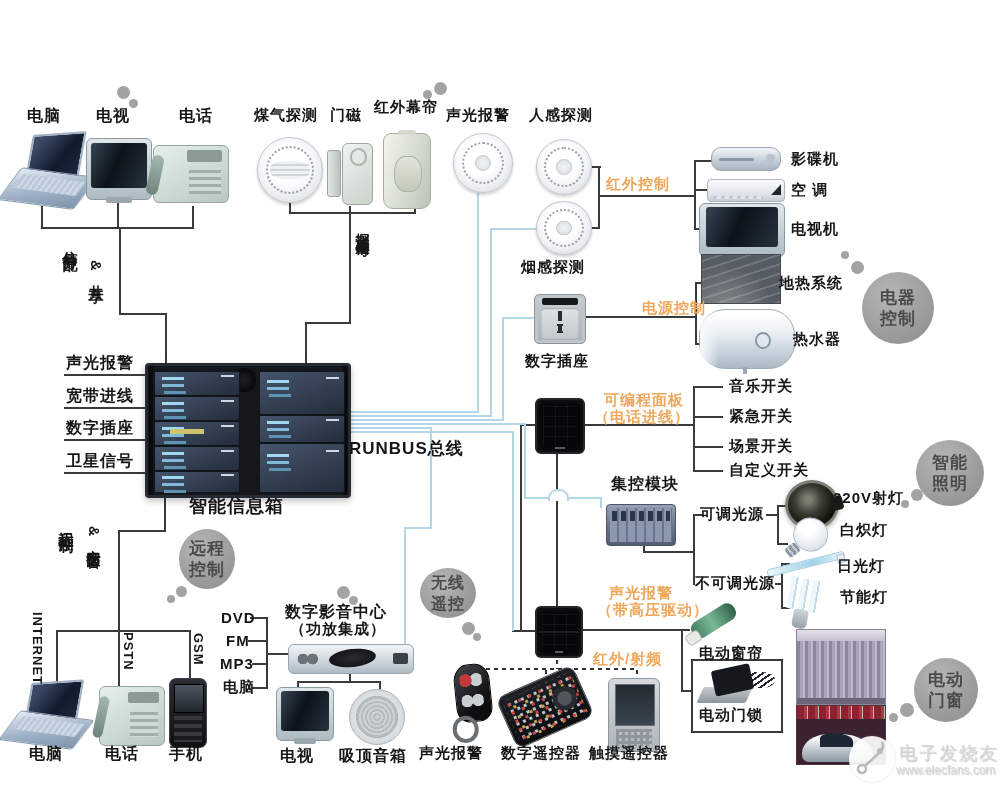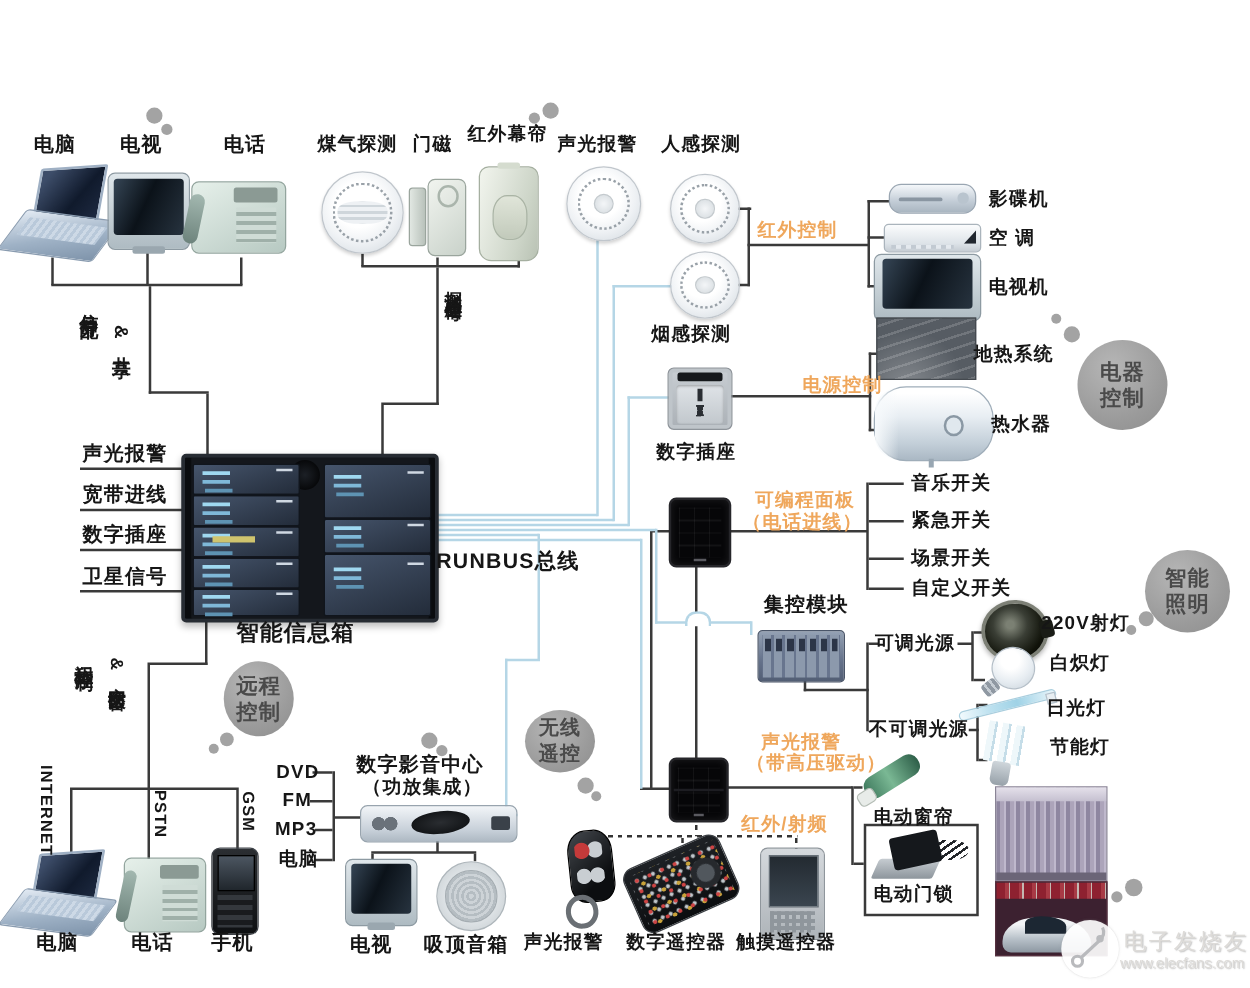--- a/index.html
+++ b/index.html
@@ -342,20 +342,24 @@
   <span class="bdot" style="left:337px;top:586px;width:13px;height:13px"></span>
   <span class="bdot" style="left:349px;top:596px;width:9px;height:9px"></span>
 
   <div class="bub" style="left:420px;top:568px;width:56px;height:50px;font-size:16px">
     <span>无线</span>
     <span>遥控</span>
   </div>
   <span class="bdot" style="left:462px;top:622px;width:13px;height:13px"></span>
   <span class="bdot" style="left:473px;top:633px;width:8px;height:8px"></span>
 
+  <div class="bub" style="left:914px;top:658px;width:64px;height:64px">
+    <span>电动</span>
+    <span>门窗</span>
+  </div>
   <span class="bdot" style="left:900px;top:703px;width:14px;height:14px"></span>
   <span class="bdot" style="left:889px;top:713px;width:9px;height:9px"></span>
 
   <div class="t" style="left:27px;top:106px">电脑</div>
   <div class="t" style="left:96px;top:106px">电视</div>
   <div class="t" style="left:179px;top:106px">电话</div>
   <div class="dev laptop" style="left:6px;top:133px;width:88px;height:74px">
       <span class="scr"></span>
       <span class="base"></span>
     </div>

